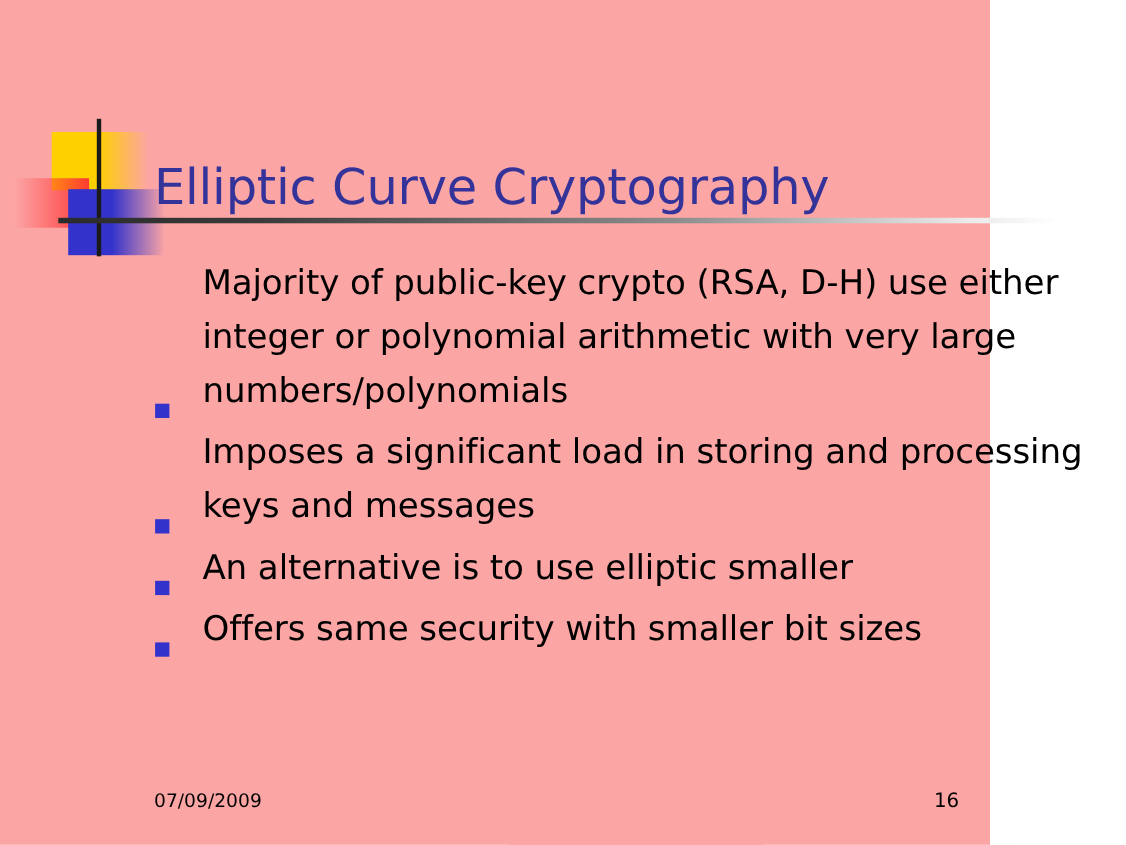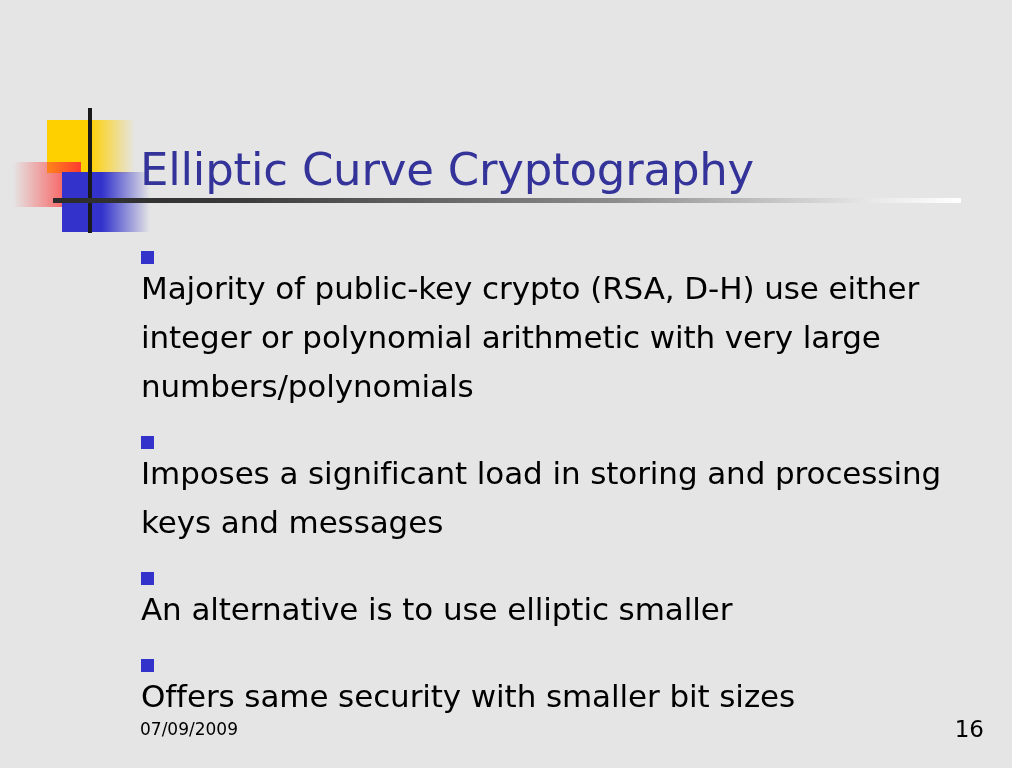--- a/index.html
+++ b/index.html
@@ -12,23 +12,23 @@
     width: 1024px;
     height: 768px;
     overflow: hidden;
     font-family: "DejaVu Sans", "Liberation Sans", sans-serif;
     position: relative;
   }
 
   .slide {
     position: absolute;
     left: 0; top: 0;
-    width: 1012px;
+    width: 900px;
     height: 768px;
-    background: #e5e5e5;
+    background: #fca5a5;
   }
 
   
   .deco {
     position: absolute;
     left: 0;
     top: 100px;
     width: 150px;
     height: 145px;
   }
@@ -91,23 +91,22 @@
 
   
   .body {
     position: absolute;
     left: 141px;
     top: 233px;
     width: 845px;
   }
   .bullet-row {
     display: flex;
-    align-items: flex-start;
+    align-items: flex-end;
     margin-bottom: 7px;
-    flex-direction: column;
   }
   .bullet-marker {
     flex: 0 0 auto;
     width: 13px;
     height: 13px;
     background: #3333cc;
     margin-top: 18px;
     margin-right: 30px;
   }
   .bullet-text {
@@ -125,21 +124,21 @@
     top: 718px;
     color: #000000;
     font-size: 17px;
     line-height: 22px;
   }
   .footer-page {
     position: absolute;
     right: 28px;
     top: 718px;
     color: #000000;
-    font-size: 23px;
+    font-size: 18px;
     line-height: 22px;
   }
 </style>
 </head>
 <body>
 
 <div class="slide">
 
   <div class="deco">
     <div class="deco-yellow"></div>

